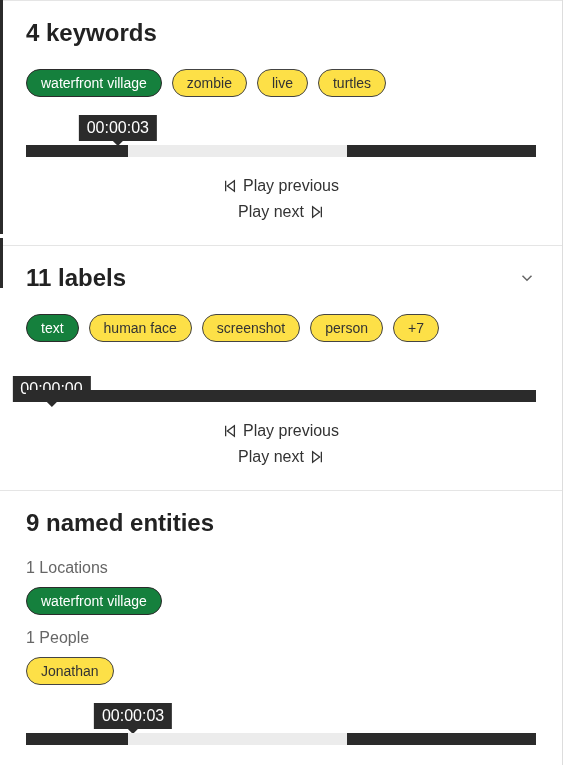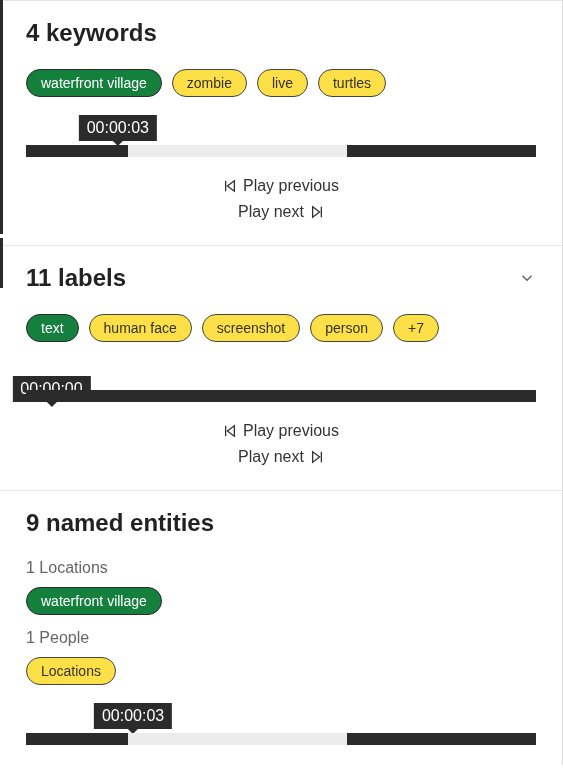--- a/index.html
+++ b/index.html
@@ -197,21 +197,21 @@
   <div class="section">
     <div class="section-hdr">
       <h2 class="section-title">9 named entities</h2>
     </div>
     <div class="sub-title">1 Locations</div>
     <div class="chips" style="margin-bottom:8px;">
         <span class="chip active">waterfront village</span>
       </div>
     <div class="sub-title">1 People</div>
     <div class="chips">
-        <span class="chip">Locations</span>
+        <span class="chip">Jonathan</span>
       </div>
     <div class="timeline-wrap" style="margin-bottom:0;">
         <div class="tooltip" style="left: 21%;">00:00:03</div>
         <div class="track">
           <div class="seg" style="left: 0%; width: 20%;"></div>
           <div class="seg" style="left: 63%; width: 37%;"></div>
         </div>
       </div>
   </div>
 </div>

